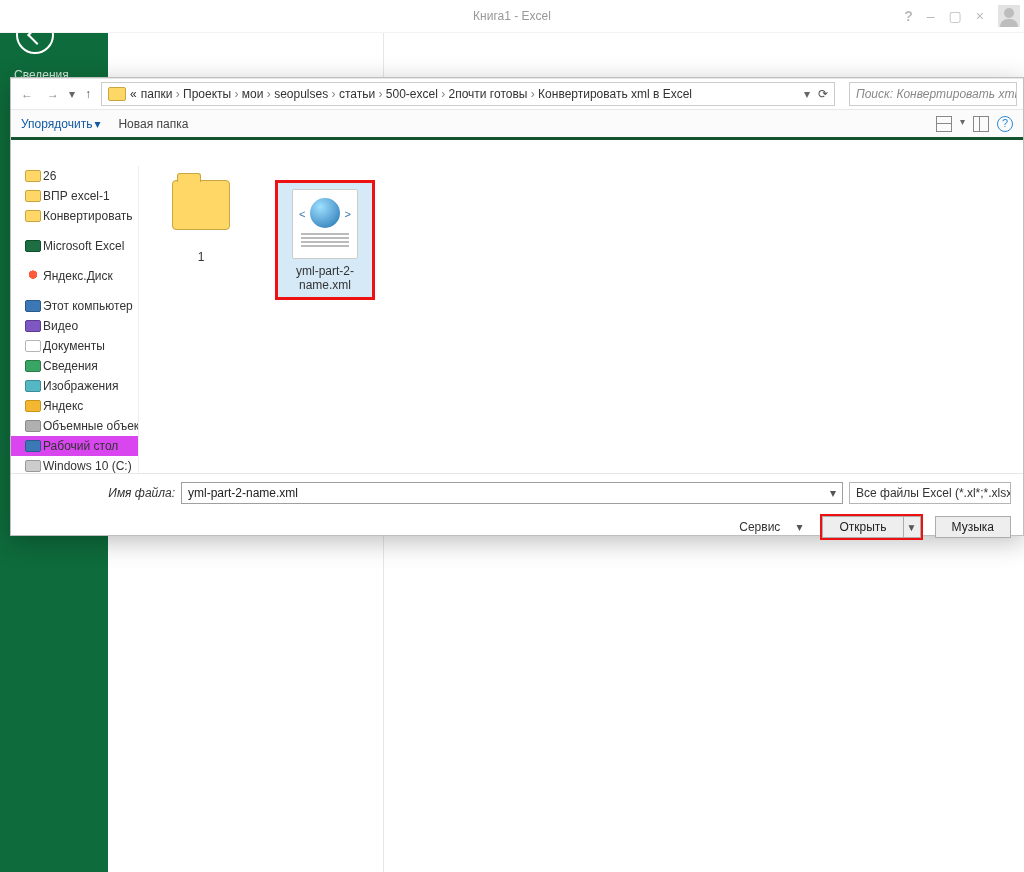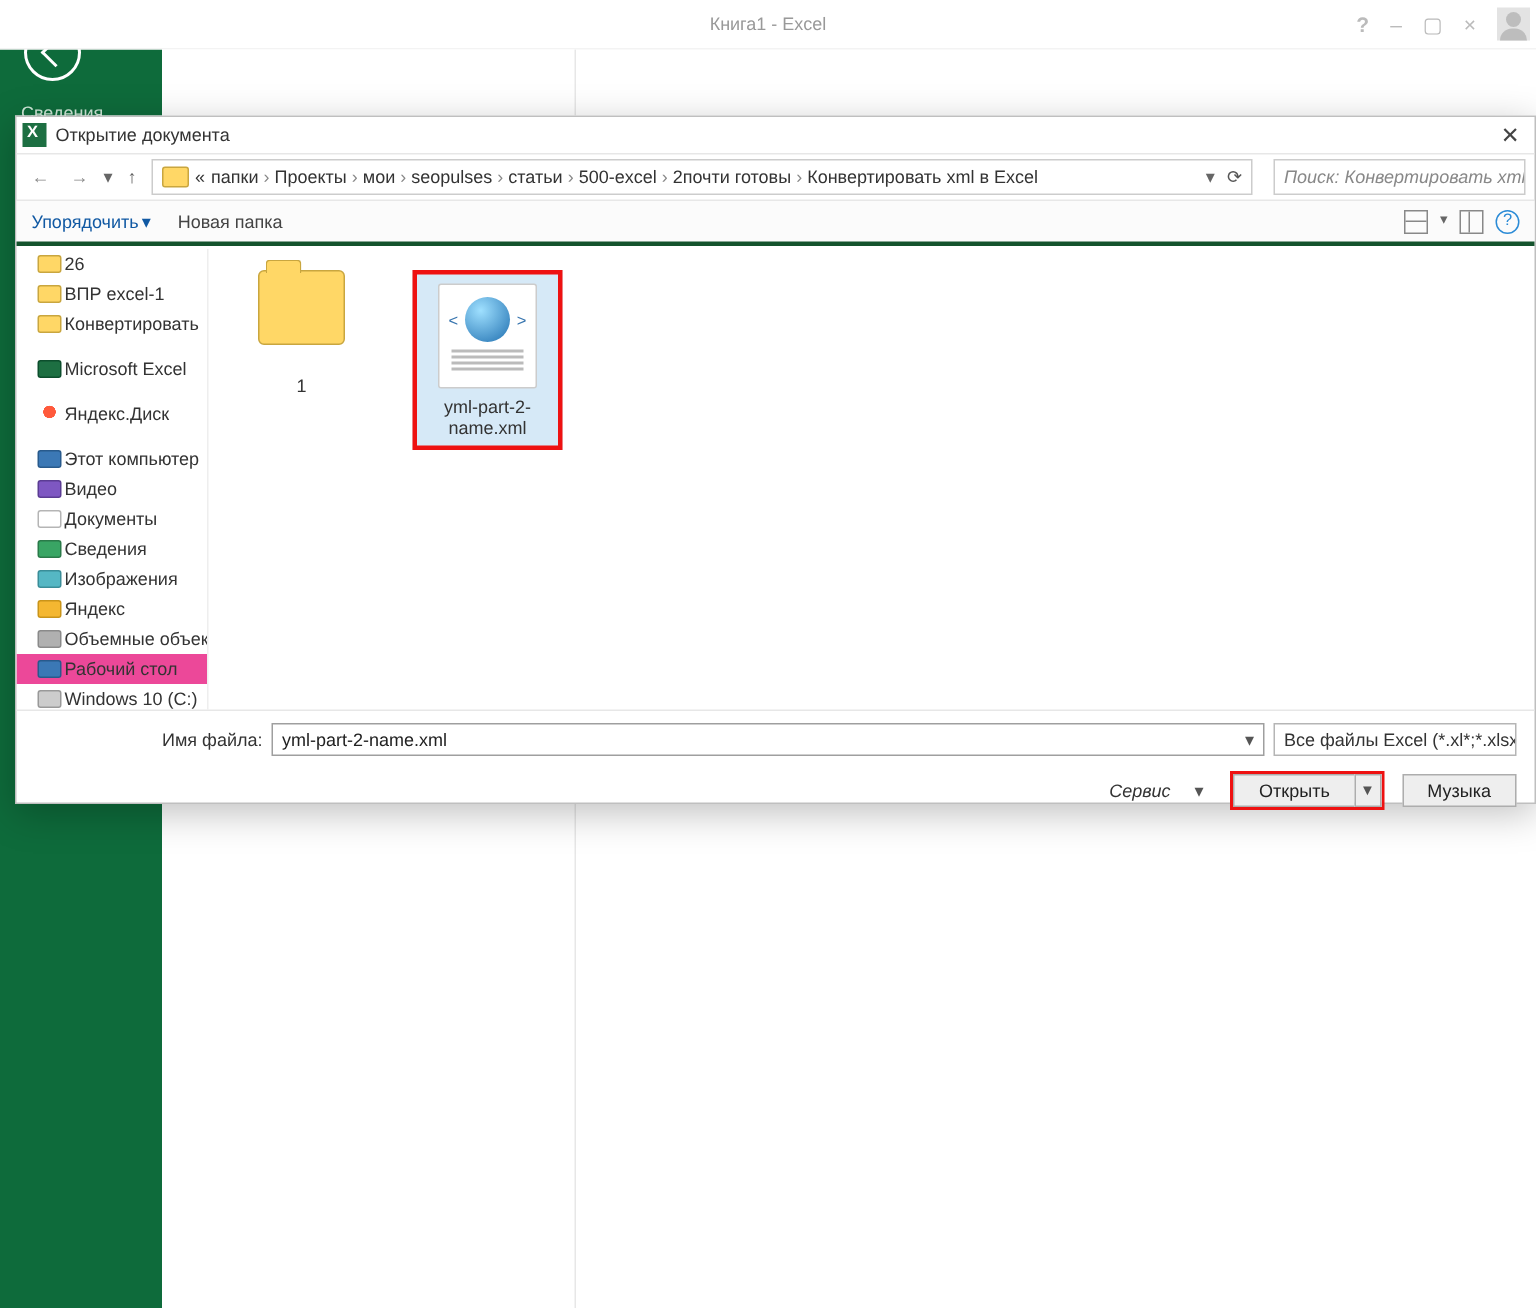--- a/index.html
+++ b/index.html
@@ -65,21 +65,21 @@
     linear-gradient(#888,#888) 35% 0/1px 100% no-repeat; }
   .ico-help { border:1px solid #2b8bd6; border-radius:50%; color:#2b8bd6;
     font-size:11px; text-align:center; line-height:13px; }
   .ico-help::after { content:"?"; }
   
   .dlg-body { position:absolute; top:88px; bottom:62px; left:0; right:0; display:flex; }
   .tree { width:128px; border-right:1px solid #eee; font-size:12px; color:#333;
     overflow:hidden; }
   .tree-row { display:flex; align-items:center; gap:2px; height:20px; padding-left:14px;
     white-space:nowrap; }
-  .tree-row.sel { background:#ec4899;align-items:center; }
+  .tree-row.sel { background:#d946ef;align-items:center; }
   .fi { width:16px; height:12px; background:#ffd766; border:1px solid #c9a63f;
     border-radius:2px; flex:none; }
   .fi.excel { background:#1d6f42; border-color:#0d4e2d; }
   .fi.yadisk { background:radial-gradient(circle at 50% 40%, #ff5a3c 35%, transparent 37%); 
     border:none; width:16px; height:14px; position:relative; }
   .fi.pc { background:#3b78b5; border-color:#285a8c; }
   .fi.media { background:#7e57c2; border-color:#5b3c93; }
   .fi.doc { background:#fff; border-color:#b5b5b5; }
   .fi.down { background:#39a564; border-color:#2a7a49; }
   .fi.img { background:#55b7c4; border-color:#3a8d98; }
@@ -105,31 +105,31 @@
     position:relative; }
   .tile.file .chev { position:absolute; top:18px; font-size:11px; color:#3a77b0; }
   .tile.file .chev.l { left:6px; } .tile.file .chev.r { right:6px; }
   .tile.file .lines { margin:5px 8px 0; }
   .tile.file .lines div { height:2px; background:#bbb; margin:2px 0; }
   .tile.file .lbl { line-height:1.15; }
   
   .dlg-foot { position:absolute; bottom:0; left:0; right:0; height:62px;
     border-top:1px solid #e7e7e7; padding:8px 12px 8px 0;}
   .fname-row { display:flex; align-items:center; gap:6px; font-size:12px; color:#333; }
-  .fname-label { width:164px; text-align:right; }
+  .fname-label { width:164px; text-align:right;font-style:italic; }
   .fname-input { flex:1; height:22px; border:1px solid #9f9f9f; padding:0 6px;
     background:#fff; font-size:12px; display:flex; align-items:center;
     justify-content:space-between; color:#222; }
   .fname-input .dd { color:#555; }
   .ftype { width:162px; height:22px; border:1px solid #b5b5b5; padding:0 6px;
     font-size:12px; display:flex; align-items:center; justify-content:space-between;
     color:#333; white-space:nowrap; overflow:hidden; }
   .btn-row { display:flex; justify-content:flex-end; gap:12px; align-items:center;
     margin-top:10px; font-size:12px; }
-  .svc { color:#333; margin-right:4px;font-style:italic; }
+  .svc { color:#333; margin-right:4px; }
   .svc-dd { color:#555; margin-right:6px; }
   .btn { height:22px; border:1px solid #adadad; background:#eee; padding:0 16px;
     display:flex; align-items:center; font-size:12px; color:#222; }
   .btn-open-wrap { display:flex; border:2px solid #e11; }
   .btn-open { border-right:none; }
   .btn-open-dd { width:18px; border:1px solid #adadad; background:#eee;
     display:flex; align-items:center; justify-content:center; color:#555; font-size:10px; }
   
   .content-col { position:absolute; left:108px; top:33px; width:276px; height:839px;
     background:#fff; border-right:1px solid #e7e7e7; }
@@ -150,25 +150,20 @@
     <span>–</span>
     <span>▢</span>
     <span>×</span>
     <span class="avatar"></span>
   </div>
 </div>
 
 <div class="content-col"></div>
 
 <div class="dialog">
-  <div class="dlg-title">
-    <span class="xicon"></span>
-    <span>Открытие документа</span>
-    <span class="dlg-close">✕</span>
-  </div>
 
   <div class="dlg-nav">
     <span class="nav-arrow">←</span>
     <span class="nav-arrow">→</span>
     <span style="color:#666">▾</span>
     <span class="nav-up">↑</span>
     <div class="crumb-wrap">
       <span class="crumb-folder"></span>
       <span class="crumb">«</span>
       <span id="crumbs"><span class="crumb">папки</span><span class="crumb-sep"> › </span><span class="crumb">Проекты</span><span class="crumb-sep"> › </span><span class="crumb">мои</span><span class="crumb-sep"> › </span><span class="crumb">seopulses</span><span class="crumb-sep"> › </span><span class="crumb">статьи</span><span class="crumb-sep"> › </span><span class="crumb">500-excel</span><span class="crumb-sep"> › </span><span class="crumb">2почти готовы</span><span class="crumb-sep"> › </span><span class="crumb">Конвертировать xml в Excel</span></span>

